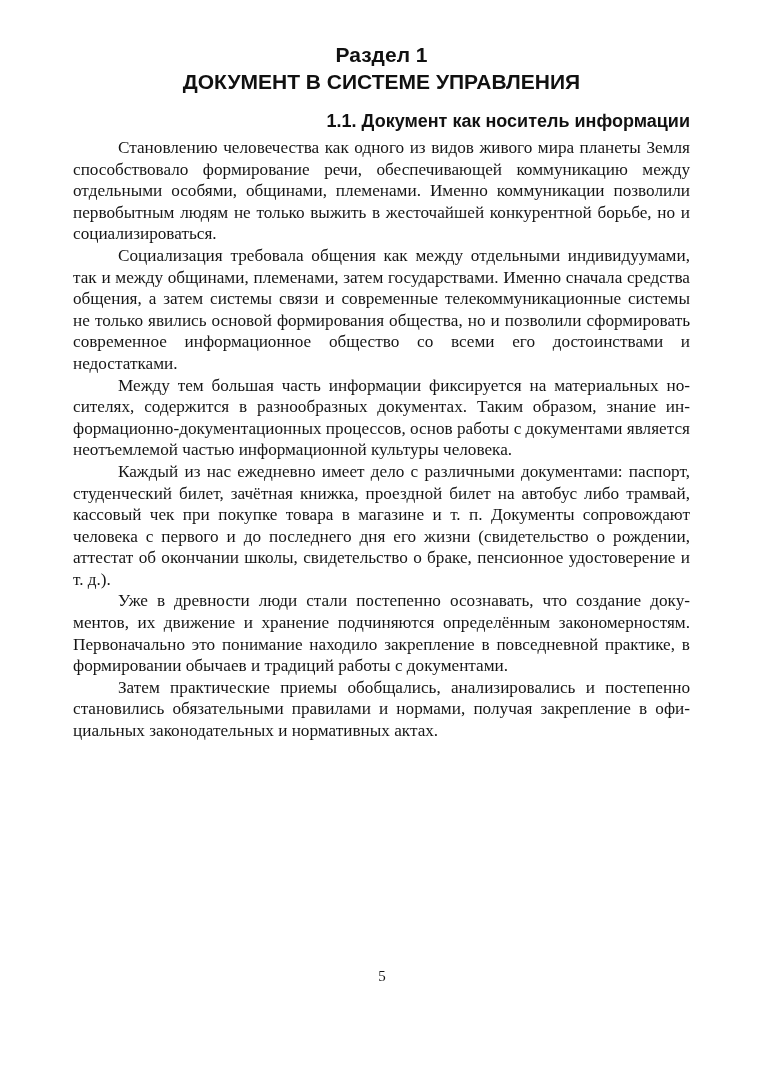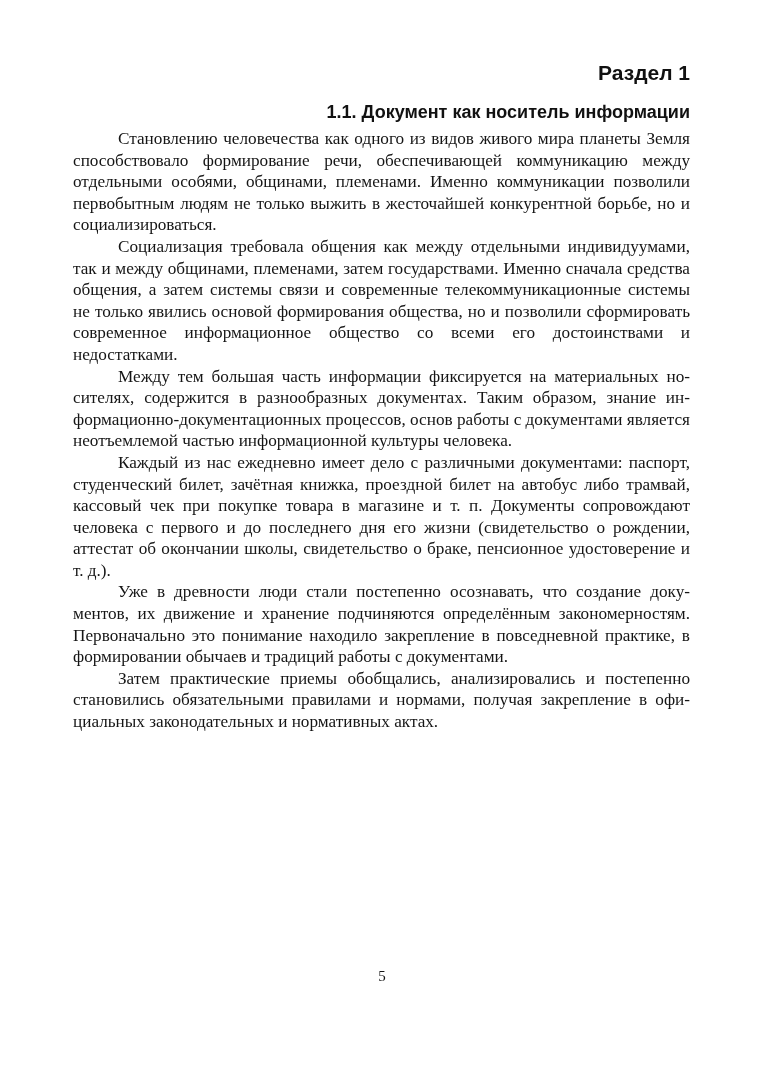--- a/index.html
+++ b/index.html
@@ -22,21 +22,21 @@
     }
     .section-title {
       font-family: "Liberation Sans", sans-serif;
       font-weight: bold;
       font-size: 21px;
       text-align: center;
       line-height: 27px;
       margin: 0;
       color: #111;
     }
-    .section-number { padding-top: 59px; text-align: right; }
+    .section-number { padding-top: 41px; }
     .subsection-title {
       font-family: "Liberation Sans", sans-serif;
       font-weight: bold;
       font-size: 18px;
       text-align: right;
       margin: 14px 0 0 0;
       line-height: 24px;
       color: #111;
     }
     .body-text {
@@ -61,20 +61,21 @@
       font-family: "Liberation Serif", serif;
       font-size: 15px;
       color: #151515;
     }
   </style>
 </head>
 <body>
 
 <div class="page">
   <h1 class="section-title section-number">Раздел 1</h1>
+  <h1 class="section-title">ДОКУМЕНТ В СИСТЕМЕ УПРАВЛЕНИЯ</h1>
   <h2 class="subsection-title">1.1. Документ как носитель информации</h2>
 
   <div class="body-text">
     <p class="para">Становлению человечества как одного из видов живого мира планеты Земля способствовало формирование речи, обеспечивающей коммуникацию между отдельными особями, общинами, племенами. Именно коммуникации позволили первобытным людям не только выжить в жесточайшей конкурент­ной борьбе, но и социализироваться.</p>
     <p class="para">Социализация требовала общения как между отдельными индивидуума­ми, так и между общинами, племенами, затем государствами. Именно сначала средства общения, а затем системы связи и современные телекоммуникацион­ные системы не только явились основой формирования общества, но и позво­лили сформировать современное информационное общество со всеми его до­стоинствами и недостатками.</p>
     <p class="para">Между тем большая часть информации фиксируется на материальных но­сителях, содержится в разнообразных документах. Таким образом, знание ин­формационно-документационных процессов, основ работы с документами яв­ляется неотъемлемой частью информационной культуры человека.</p>
     <p class="para">Каждый из нас ежедневно имеет дело с различными документами: пас­порт, студенческий билет, зачётная книжка, проездной билет на автобус либо трамвай, кассовый чек при покупке товара в магазине и т. п. Документы сопро­вождают человека с первого и до последнего дня его жизни (свидетельство о рождении, аттестат об окончании школы, свидетельство о браке, пенсионное удостоверение и т. д.).</p>
     <p class="para">Уже в древности люди стали постепенно осознавать, что создание доку­ментов, их движение и хранение подчиняются определённым закономерностям. Первоначально это понимание находило закрепление в повседневной практике, в формировании обычаев и традиций работы с документами.</p>
     <p class="para">Затем практические приемы обобщались, анализировались и постепенно становились обязательными правилами и нормами, получая закрепление в офи­циальных законодательных и нормативных актах.</p>
   </div>

